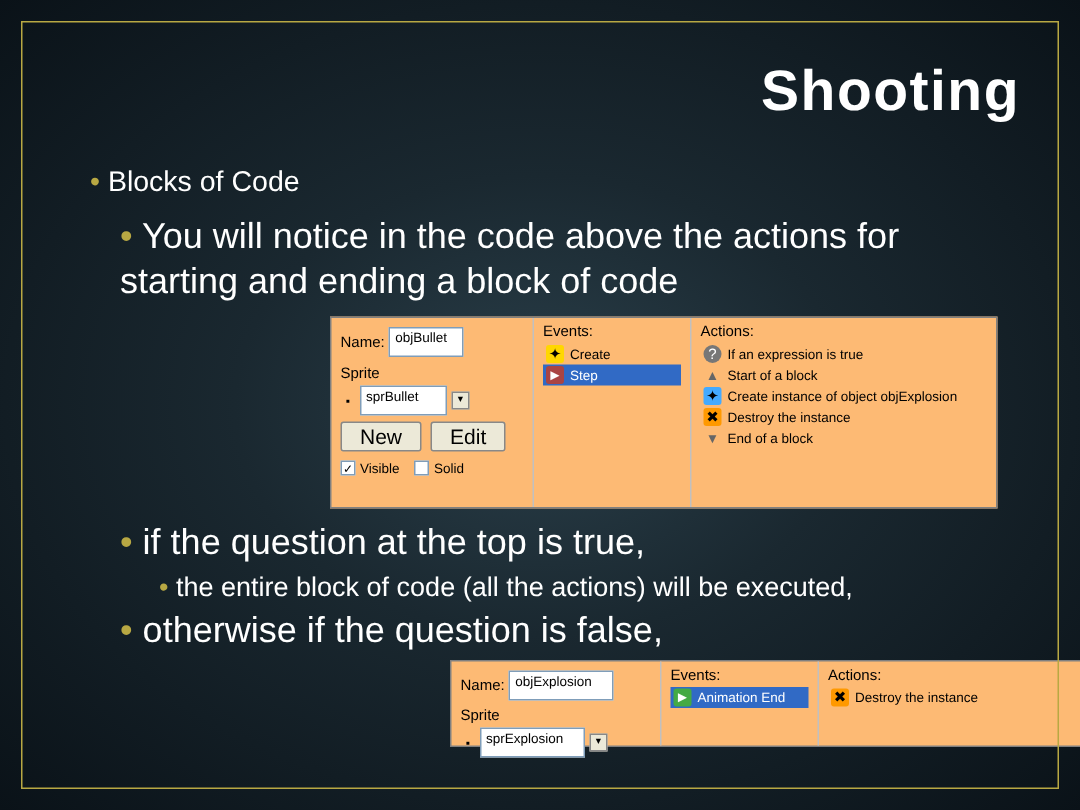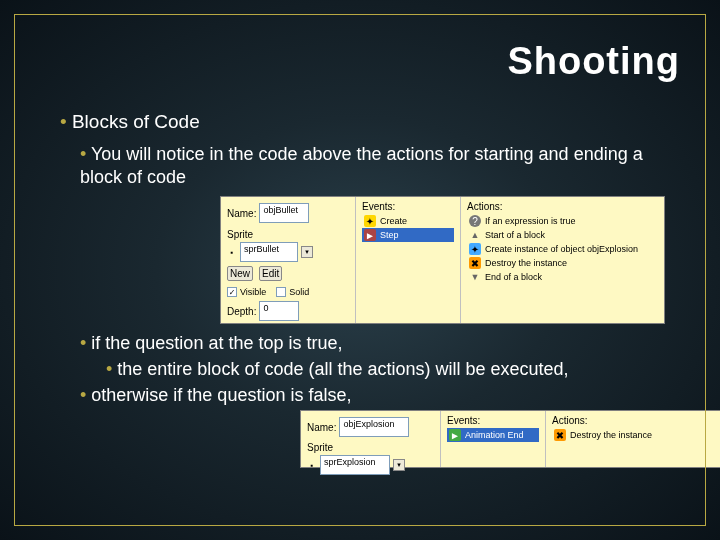--- a/index.html
+++ b/index.html
@@ -14,43 +14,43 @@
     position: absolute;
     top: 14px; left: 14px; right: 14px; bottom: 14px;
     border: 1px solid #b8a843;
     pointer-events: none;
   }
   .content { padding: 40px 40px 0 40px; color: #fff; }
   h1 { font-size: 38px; font-weight: bold; letter-spacing: 1px; margin-bottom: 28px; text-align: right; }
   .bullets { font-size: 19px; }
   .b1 { padding-left: 20px; margin-bottom: 10px; margin-top: 28px; }
   .b1::before { content: "• "; color: #b8a843; }
-  .b2 { padding-left: 40px; font-size: 18px; margin-bottom: 4px; line-height: 1.25; }
+  .b2 { padding-left: 40px; font-size: 24px; margin-bottom: 4px; line-height: 1.25; }
   .b2::before { content: "• "; color: #b8a843; }
   .b3 { padding-left: 66px; font-size: 18px; margin-bottom: 4px; }
   .b3::before { content: "• "; color: #b8a843; }
   .gm-panel {
-    background: #fef9c3;
+    background: #fdba74;
     border: 1px solid #808080;
     display: flex;
     font-family: Tahoma, sans-serif;
     font-size: 10px;
     color: #000;
     margin: 8px 0 8px 180px;
   }
   .gm-panel.small { height: 58px; width: 440px; margin-left: 260px; margin-top:2px; }
   .gm-panel.big { height: 128px; width: 445px; }
   .col { padding: 4px 6px; }
   .col.left { width: 135px; border-right: 1px solid #c0c0c0; }
   .col.mid { width: 105px; border-right: 1px solid #c0c0c0; }
   .col.right { flex: 1; }
   .lbl { color: #000; display: inline-block; }
   .field { display: flex; align-items: center; gap: 3px; margin: 2px 0; }
   .input-box { background: #fff; border: 1px solid #7f9db9; padding: 1px 3px; font-size: 9px; min-width: 50px; height: 20px; line-height: 11px; }
-  .btn { background: #ece9d8; border: 1px solid #888; border-radius: 2px; padding: 1px 2px; font-size: 10px; cursor: default; }
+  .btn { background: #ece9d8; border: 1px solid #888; border-radius: 2px; padding: 1px 12px; font-size: 14px; cursor: default; }
   .dd-btn { width: 12px; height: 12px; background: #ece9d8; border: 1px solid #888; font-size: 7px; text-align: center; line-height: 9px; }
   .cb { display: flex; align-items: center; gap: 3px; font-size: 9px; }
   .cb-sq { width: 10px; height: 10px; border: 1px solid #7f9db9; background: #fff; display: inline-flex; align-items: center; justify-content: center; font-size: 8px; }
   .hdr { font-size: 10px; margin-bottom: 2px; }
   .ev-item { display: flex; align-items: center; gap: 4px; padding: 1px 2px; font-size: 9px; }
   .ev-item.sel { background: #316ac5; color: #fff; }
   .ic { width: 12px; height: 12px; display: inline-flex; align-items: center; justify-content: center; font-size: 10px; border-radius: 2px; }
   .ic.bulb { background: #ffd700; }
   .ic.step { background: #a44; color:#fff; }
   .ic.q { background: #777; color: #fff; border-radius: 6px; }
@@ -90,24 +90,20 @@
         </div>
         <div class="field" style="margin-top:6px;gap:10px">
           <span class="cb">
               <span class="cb-sq">✓</span>
               <span>Visible</span>
             </span>
           <span class="cb">
               <span class="cb-sq"></span>
               <span>Solid</span>
             </span>
-        </div>
-        <div class="field" style="margin-top:4px">
-          <span class="lbl">Depth:</span>
-          <span class="input-box" style="min-width:40px">0</span>
         </div>
       </div>
       <div class="col mid">
         <div class="hdr">Events:</div>
         <div class="ev-item">
           <span class="ic bulb">✦</span>
           <span>Create</span>
         </div>
         <div class="ev-item sel">
           <span class="ic step">►</span>

